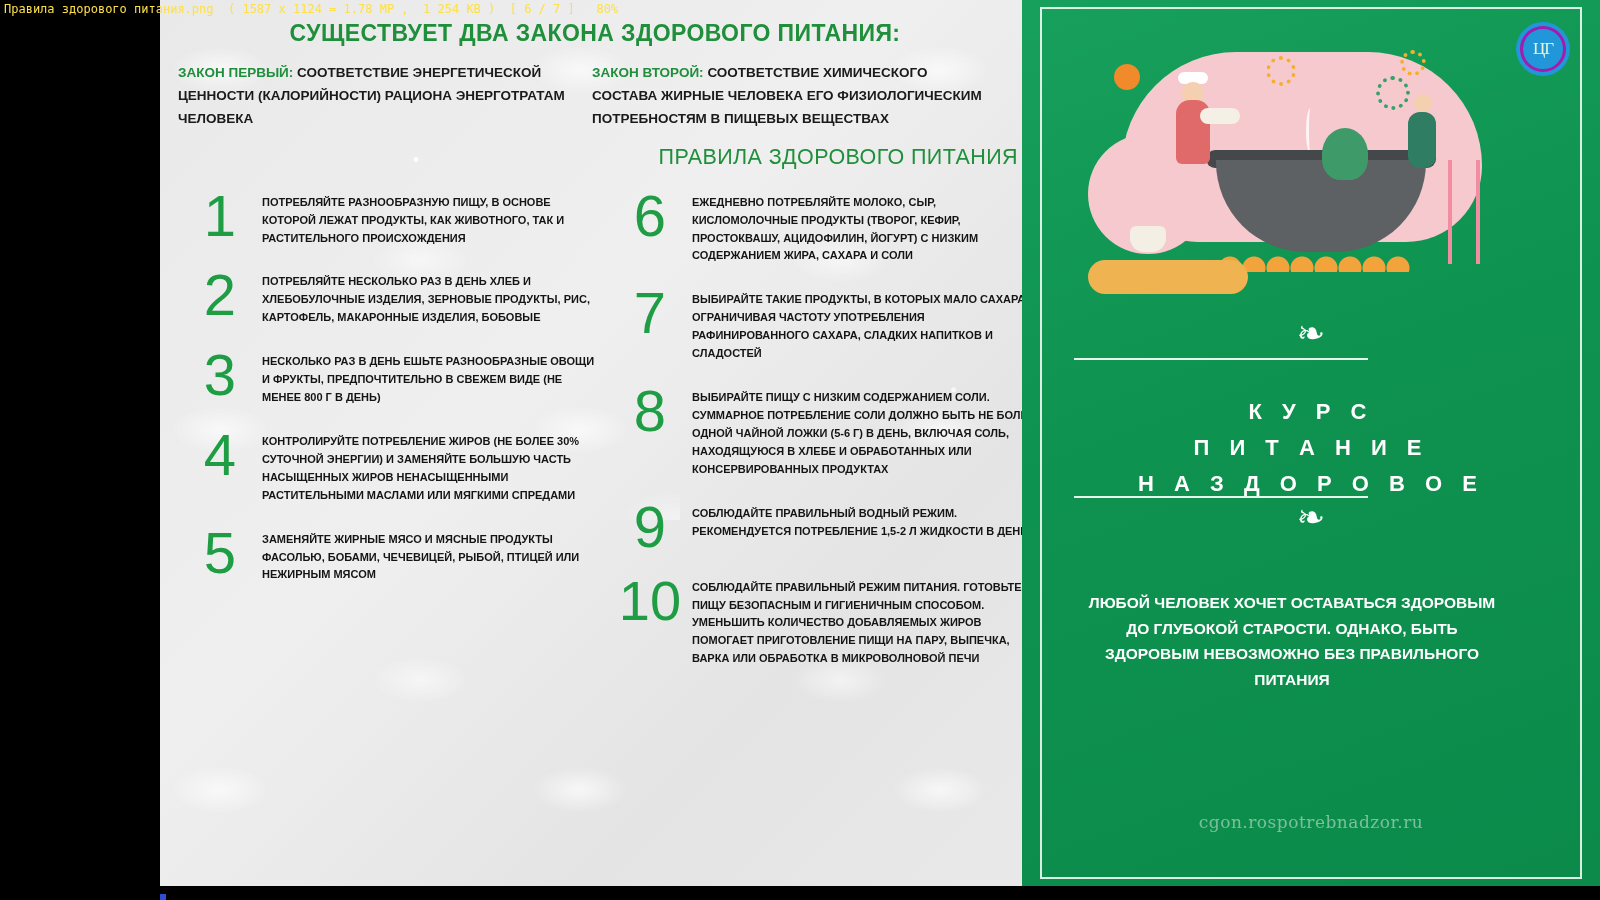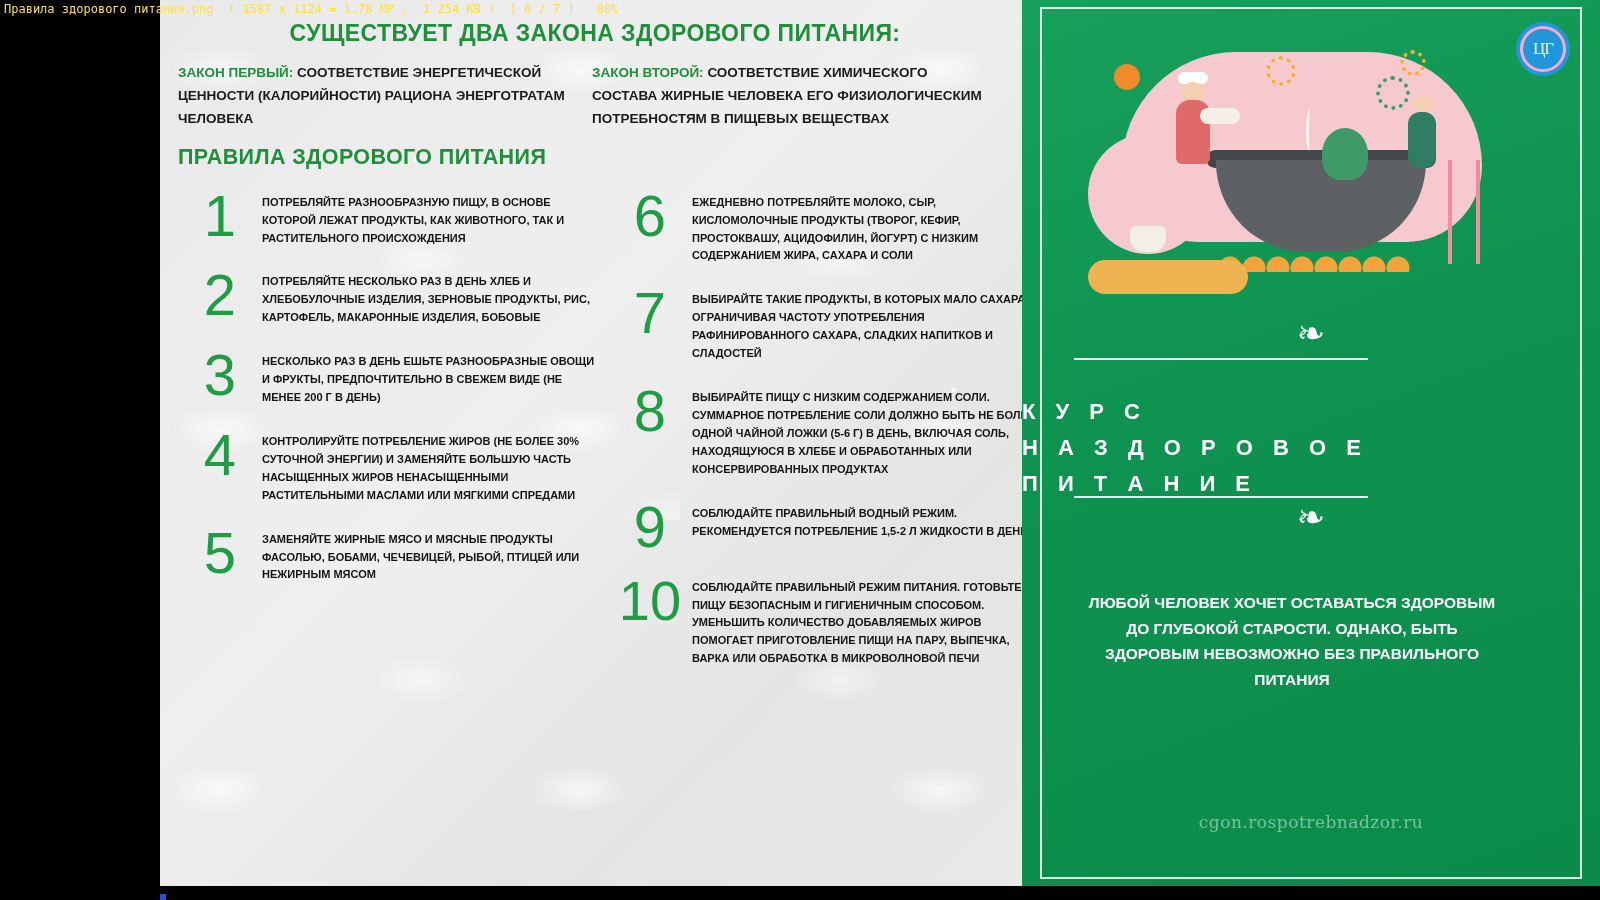--- a/index.html
+++ b/index.html
@@ -100,23 +100,23 @@
   .law {
     width: 390px;
     font-size: 13.5px;
     font-weight: bold;
     color: #1a1a1a;
     line-height: 1.72;
   }
   .law .tag { color: #1f8f3b; }
   .rules-title {
     color: #1f8f3b;
-    font-weight: bold;
+    font-weight: normal;
     font-size: 21.5px;
-    text-align: left;
+    text-align: right;
     width: 840px;
     margin: 14px 0 0 18px;
     letter-spacing: .4px;
   }
   .cols {
     display: flex;
     width: 860px;
     margin: 12px 0 0 18px;
   }
   .col { width: 430px; }
@@ -171,21 +171,21 @@
     position: absolute;
     right: 30px; top: 22px;
     width: 54px; height: 54px;
     border-radius: 50%;
     background: #2196d8;
     display: flex; align-items: center; justify-content: center;
   }
   #logo .ring {
     width: 40px; height: 40px;
     border-radius: 50%;
-    border: 3px solid #f9a8d4;
+    border: 3px solid #a21caf;
     display: flex; align-items: center; justify-content: center;
     color: #eaf7d8;
     font-size: 17px;
     font-family: "Liberation Serif", serif;
     letter-spacing: -1px;
   }
 
   
   #illu {
     position: absolute;
@@ -284,21 +284,21 @@
     position: absolute;
     left: 52px;
     width: 294px;
     height: 2px;
     background: rgba(255,255,255,.9);
   }
   #course {
     position: absolute;
     left: 0; top: 394px;
     width: 100%;
-    text-align: left;
+    text-align: center;
     color: #fff;
     font-weight: bold;
     font-size: 22px;
     letter-spacing: 7px;
     line-height: 36px;
   }
   #blurb {
     position: absolute;
     left: 60px; top: 590px;
     width: 420px;
@@ -362,21 +362,21 @@
           <div class="rule">
             <div class="num">1</div>
             <div class="rtext">ПОТРЕБЛЯЙТЕ РАЗНООБРАЗНУЮ ПИЩУ, В ОСНОВЕ КОТОРОЙ ЛЕЖАТ ПРОДУКТЫ, КАК ЖИВОТНОГО, ТАК И РАСТИТЕЛЬНОГО ПРОИСХОЖДЕНИЯ</div>
           </div>
           <div class="rule">
             <div class="num">2</div>
             <div class="rtext">ПОТРЕБЛЯЙТЕ НЕСКОЛЬКО РАЗ В ДЕНЬ ХЛЕБ И ХЛЕБОБУЛОЧНЫЕ ИЗДЕЛИЯ, ЗЕРНОВЫЕ ПРОДУКТЫ, РИС, КАРТОФЕЛЬ, МАКАРОННЫЕ ИЗДЕЛИЯ, БОБОВЫЕ</div>
           </div>
           <div class="rule">
             <div class="num">3</div>
-            <div class="rtext">НЕСКОЛЬКО РАЗ В ДЕНЬ ЕШЬТЕ РАЗНООБРАЗНЫЕ ОВОЩИ И ФРУКТЫ, ПРЕДПОЧТИТЕЛЬНО В СВЕЖЕМ ВИДЕ (НЕ МЕНЕЕ 200 Г В ДЕНЬ)</div>
+            <div class="rtext">НЕСКОЛЬКО РАЗ В ДЕНЬ ЕШЬТЕ РАЗНООБРАЗНЫЕ ОВОЩИ И ФРУКТЫ, ПРЕДПОЧТИТЕЛЬНО В СВЕЖЕМ ВИДЕ (НЕ МЕНЕЕ 800 Г В ДЕНЬ)</div>
           </div>
           <div class="rule">
             <div class="num">4</div>
             <div class="rtext">КОНТРОЛИРУЙТЕ ПОТРЕБЛЕНИЕ ЖИРОВ (НЕ БОЛЕЕ 30% СУТОЧНОЙ ЭНЕРГИИ) И ЗАМЕНЯЙТЕ БОЛЬШУЮ ЧАСТЬ НАСЫЩЕННЫХ ЖИРОВ НЕНАСЫЩЕННЫМИ РАСТИТЕЛЬНЫМИ МАСЛАМИ ИЛИ МЯГКИМИ СПРЕДАМИ</div>
           </div>
           <div class="rule">
             <div class="num">5</div>
             <div class="rtext">ЗАМЕНЯЙТЕ ЖИРНЫЕ МЯСО И МЯСНЫЕ ПРОДУКТЫ ФАСОЛЬЮ, БОБАМИ, ЧЕЧЕВИЦЕЙ, РЫБОЙ, ПТИЦЕЙ ИЛИ НЕЖИРНЫМ МЯСОМ</div>
           </div>
         </div>
@@ -440,22 +440,22 @@
       </div>
       <div class="ladder"></div>
       <div class="cup"></div>
     </div>
 
     <div class="flourish" id="fl-top">❧</div>
     <div class="rule-line" style="top:358px;"></div>
 
     <div id="course">
       <div>К У Р С</div>
+      <div>П И Т А Н И Е</div>
       <div>Н А   З Д О Р О В О Е</div>
-      <div>П И Т А Н И Е</div>
     </div>
 
     <div class="rule-line" style="top:496px;"></div>
     <div class="flourish" id="fl-bottom">❧</div>
 
     <div id="blurb">ЛЮБОЙ ЧЕЛОВЕК ХОЧЕТ ОСТАВАТЬСЯ ЗДОРОВЫМ ДО ГЛУБОКОЙ СТАРОСТИ. ОДНАКО, БЫТЬ ЗДОРОВЫМ НЕВОЗМОЖНО БЕЗ ПРАВИЛЬНОГО ПИТАНИЯ</div>
 
     <div id="watermark">cgon.rospotrebnadzor.ru</div>
   </div>
 

